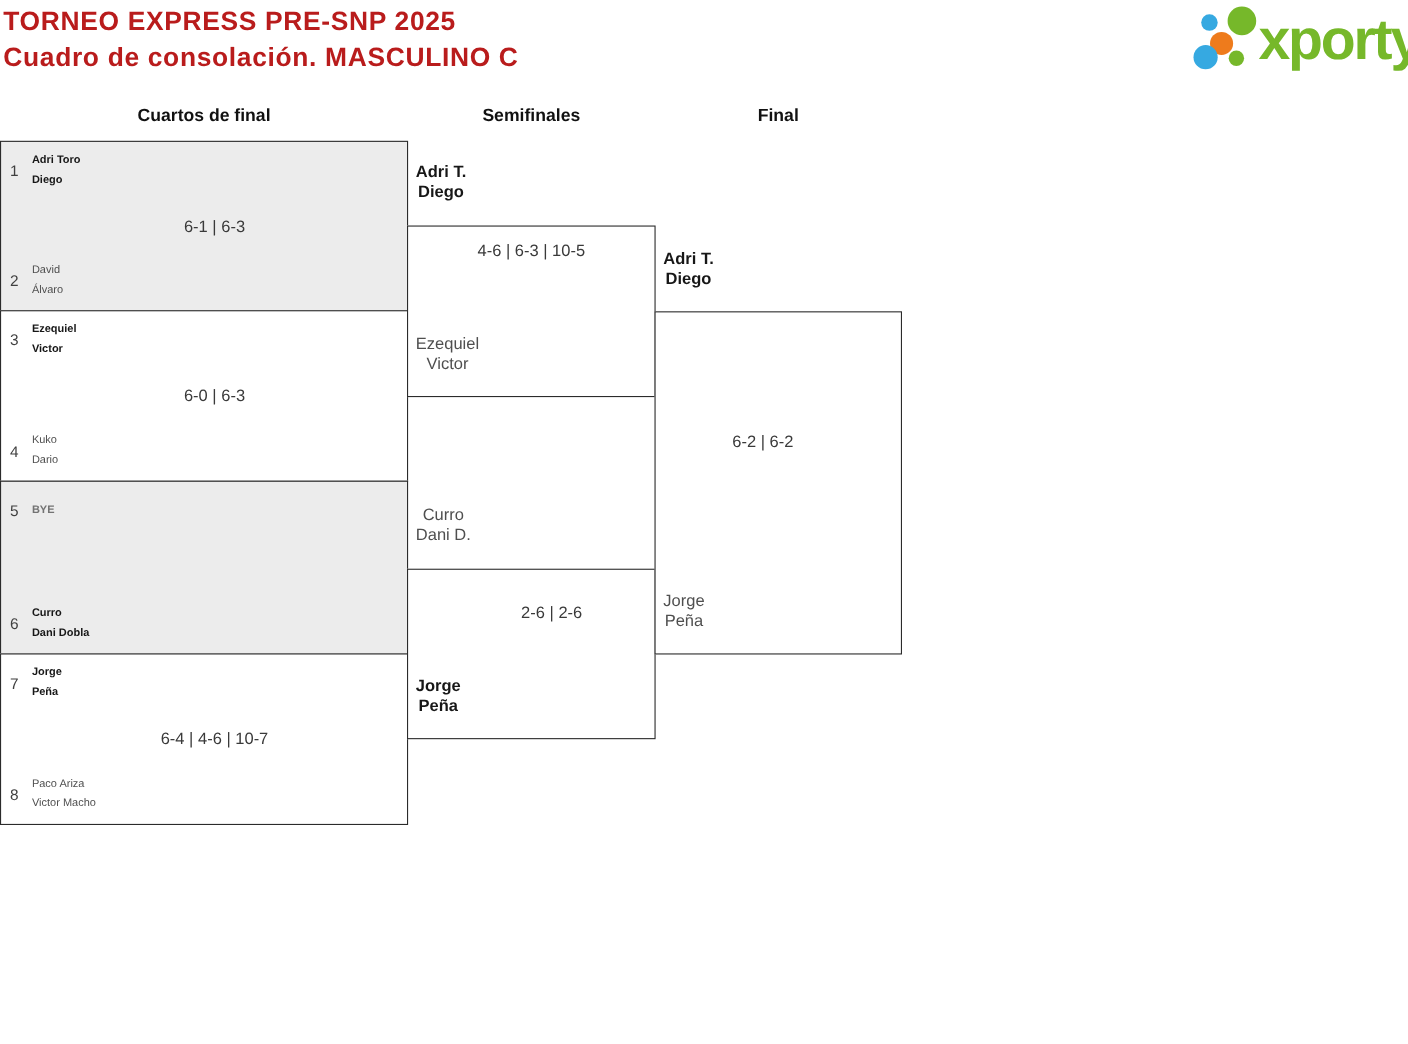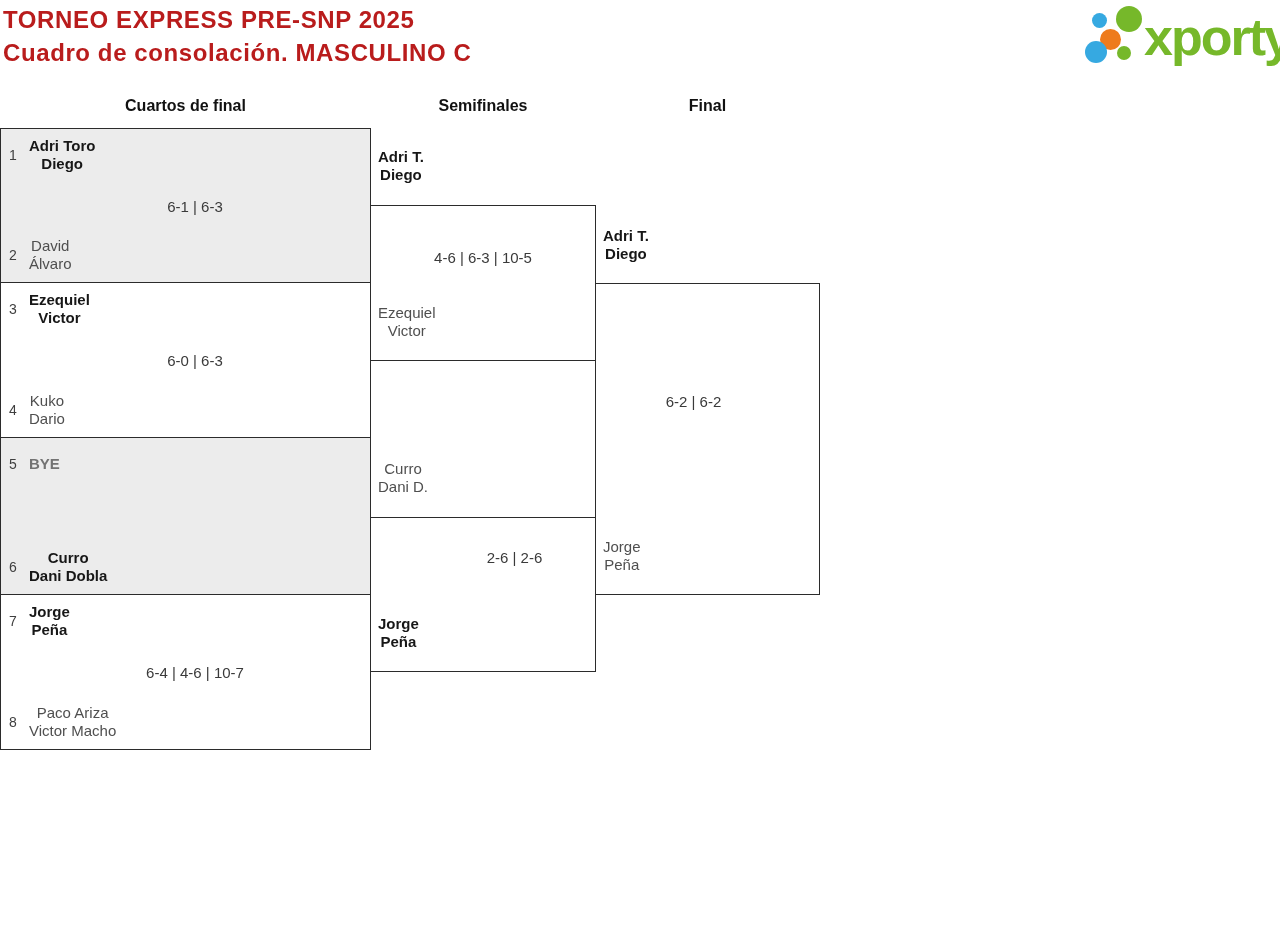--- a/index.html
+++ b/index.html
@@ -35,21 +35,21 @@
   }
 
   
   .match { position:absolute; border:1px solid #2b2b2b; background:#ffffff; }
   .match.shaded { background:#ececec; }
 
   .seat { position:absolute; left:8px; display:flex; align-items:center; gap:10px; }
   .seat.a { top:8px; }
   .seat.b { bottom:9px; }
   .seed { font-size:14px; color:#3f3f3f; min-width:10px; }
-  .names { font-size:15px; line-height:18px;text-align:center; }
+  .names { font-size:10px; line-height:18px; }
   .names div:empty { display:none; }
   .winner { font-weight:700; color:#171717; }
   .loser  { font-weight:400; color:#4f4f4f; }
   .bye    { font-weight:700; color:#737373; }
 
   .score {
     position:absolute; left:0; right:0; top:50%; transform:translateY(-50%);
     text-align:center; font-size:15px; color:#3a3a3a;margin-left:19px;
   }
   .colscore { position:absolute; text-align:center; font-size:15px; color:#3a3a3a; }
@@ -152,31 +152,31 @@
 
   <div class="match" style="left:370px;top:205px;width:226px;height:156px"></div>
   <div class="match" style="left:370px;top:517px;width:226px;height:155px"></div>
 
   <div class="match" style="left:595px;top:283px;width:225px;height:312px"></div>
 
   <div class="fname winner" style="left:378px;top:148px">
     <div>Adri T.</div>
     <div>Diego</div>
   </div>
-  <div class="colscore" style="left:370px;width:226px;top:249px">4-6 | 6-3 | 10-5</div>
+  <div class="colscore" style="left:370px;width:226px;top:220px">4-6 | 6-3 | 10-5</div>
   <div class="fname loser" style="left:378px;top:304px">
     <div>Ezequiel</div>
     <div>Victor</div>
   </div>
 
   <div class="fname loser" style="left:378px;top:460px">
     <div>Curro</div>
     <div>Dani D.</div>
   </div>
-  <div class="colscore" style="left:383px;width:263px;top:549px">2-6 | 2-6</div>
+  <div class="colscore" style="left:370px;width:263px;top:549px">2-6 | 2-6</div>
   <div class="fname winner" style="left:378px;top:615px">
     <div>Jorge</div>
     <div>Peña</div>
   </div>
 
   <div class="fname winner" style="left:603px;top:227px">
     <div>Adri T.</div>
     <div>Diego</div>
   </div>
   <div class="colscore" style="left:595px;width:197px;top:393px">6-2 | 6-2</div>

